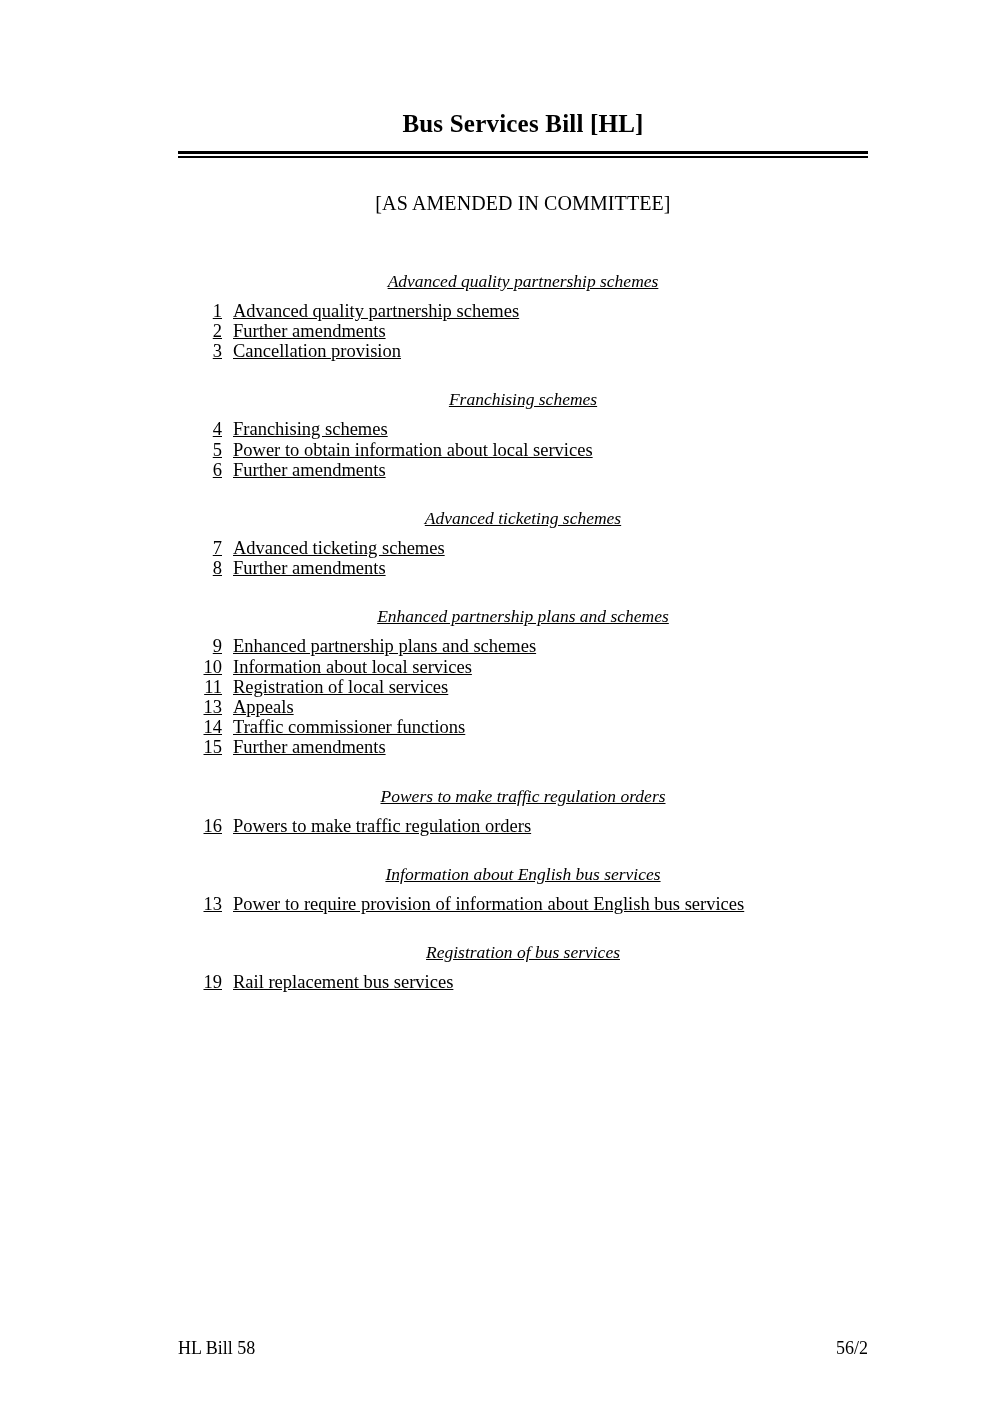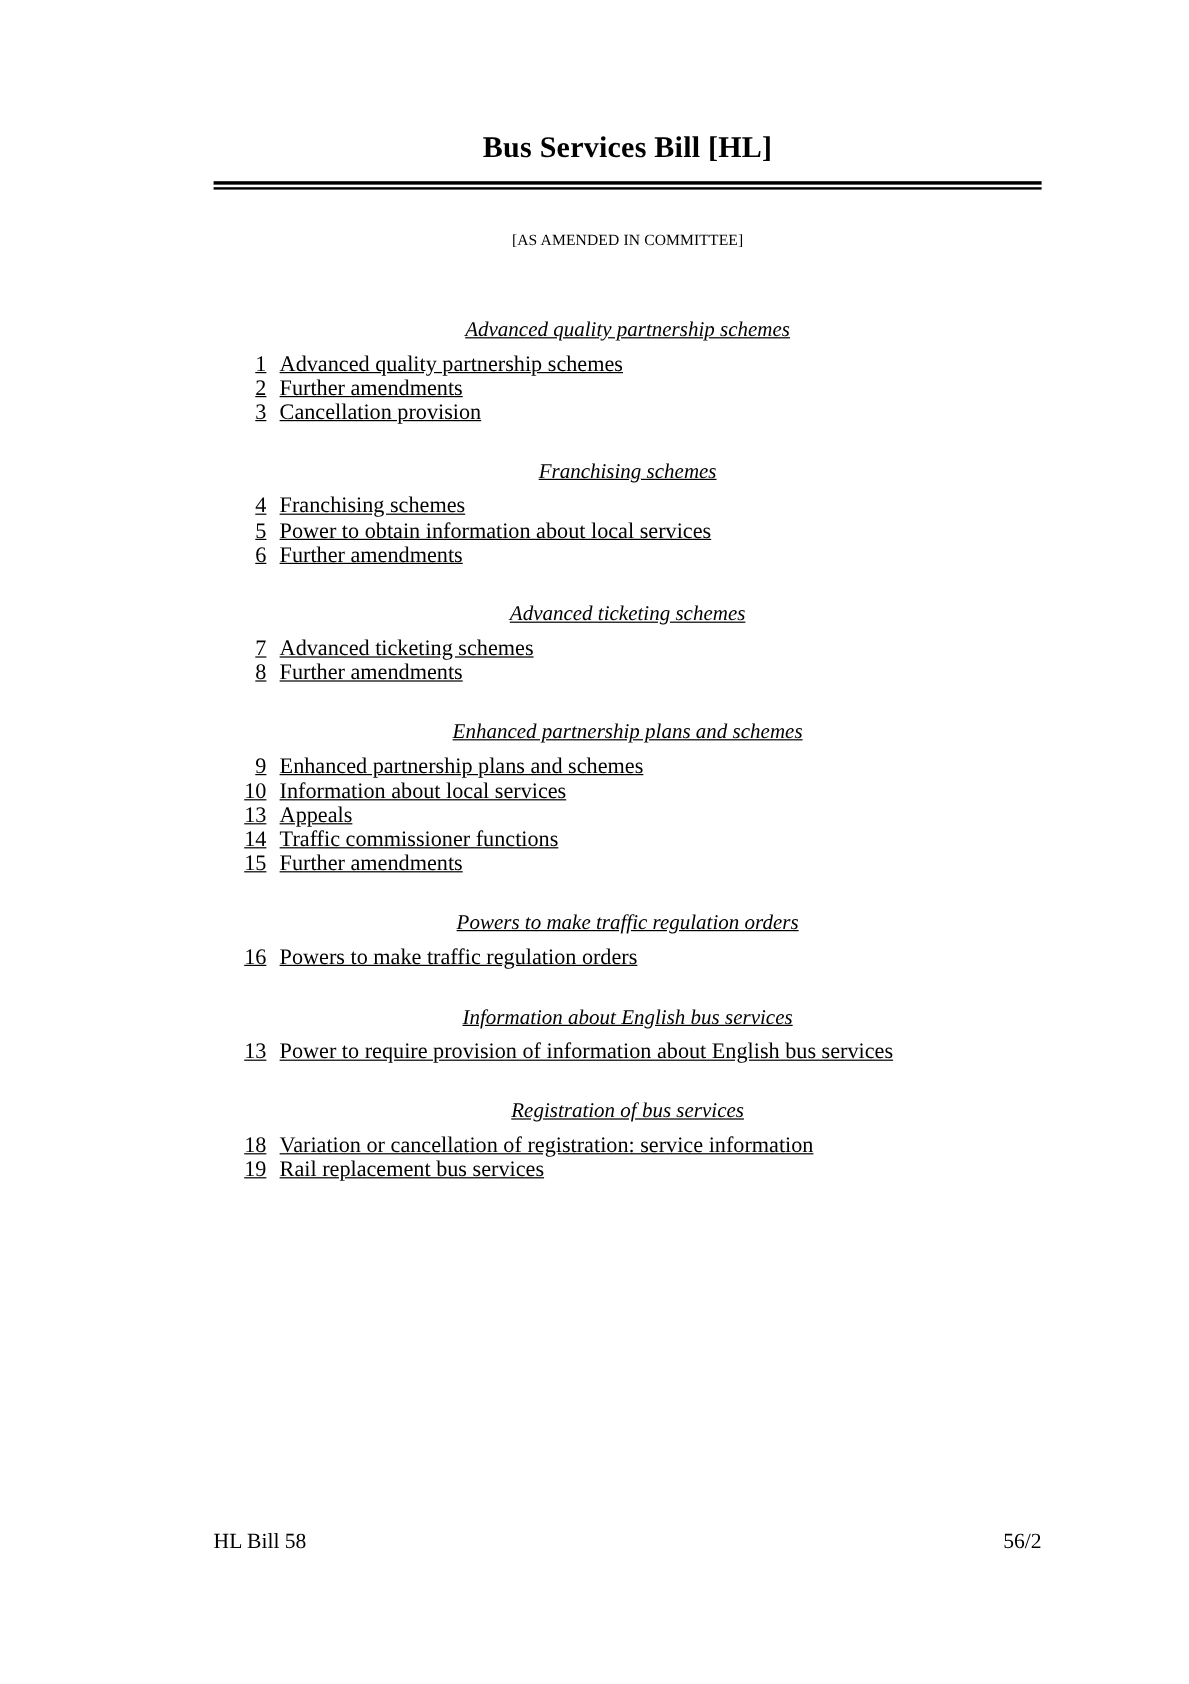--- a/index.html
+++ b/index.html
@@ -55,21 +55,21 @@
   .rule-thin {
     height: 2px;
     background: #000000;
     width: 100%;
   }
 
   .amendment-note {
     margin: 0;
     padding-top: 34px;
     text-align: center;
-    font-size: 13px;
+    font-size: 20px;
     font-weight: normal;
     letter-spacing: 0.1px;
   }
 
   
   .contents-heading {
     margin: 0;
     padding-top: 101px;
     text-align: center;
     font-size: 25px;
@@ -116,21 +116,21 @@
   }
   .entry-title {
     flex: 1 1 auto;
     white-space: nowrap;
   }
 
   
   .footer {
     position: absolute;
     left: 120px;
-    top: 1274px;
+    top: 1338px;
     width: 690px;
     display: flex;
     justify-content: space-between;
     align-items: baseline;
     font-size: 18px;
   }
 </style>
 </head>
 <body>
 
@@ -206,20 +206,24 @@
         <ul class="entry-list">
           <li class="entry">
             <span class="entry-number">9</span>
             <span class="entry-title">Enhanced partnership plans and schemes</span>
           </li>
           <li class="entry">
             <span class="entry-number">10</span>
             <span class="entry-title">Information about local services</span>
           </li>
           <li class="entry">
+            <span class="entry-number">11</span>
+            <span class="entry-title">Registration of local services</span>
+          </li>
+          <li class="entry">
             <span class="entry-number">13</span>
             <span class="entry-title">Appeals</span>
           </li>
           <li class="entry">
             <span class="entry-number">14</span>
             <span class="entry-title">Traffic commissioner functions</span>
           </li>
           <li class="entry">
             <span class="entry-number">15</span>
             <span class="entry-title">Further amendments</span>
@@ -243,24 +247,20 @@
           <li class="entry">
             <span class="entry-number">13</span>
             <span class="entry-title">Power to require provision of information about English bus services</span>
           </li>
         </ul>
       </div>
 
       <div class="section">
         <div class="section-heading">Registration of bus services</div>
         <ul class="entry-list">
-          <li class="entry">
-            <span class="entry-number">18</span>
-            <span class="entry-title">Variation or cancellation of registration: service information</span>
-          </li>
           <li class="entry">
             <span class="entry-number">19</span>
             <span class="entry-title">Rail replacement bus services</span>
           </li>
         </ul>
       </div>
 
     </div>
   </div>
 

